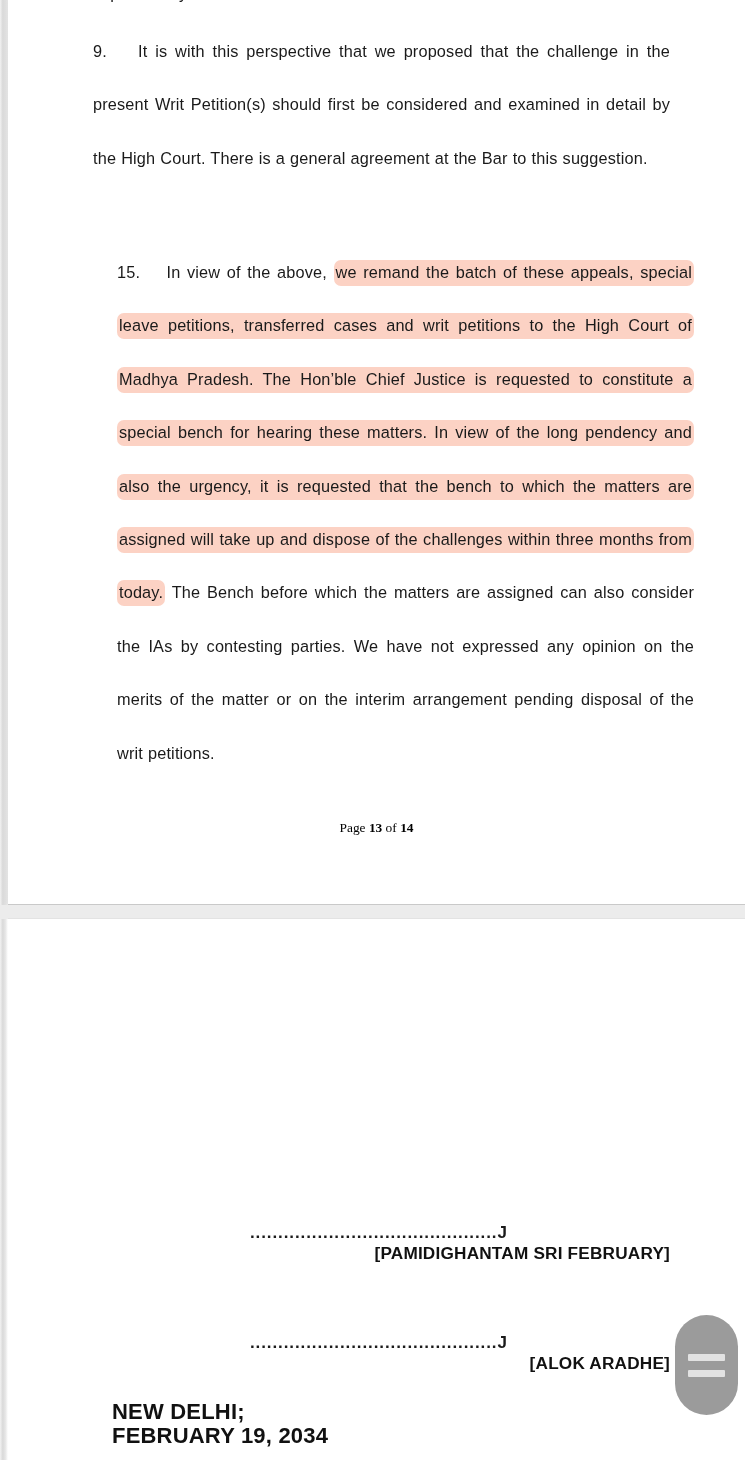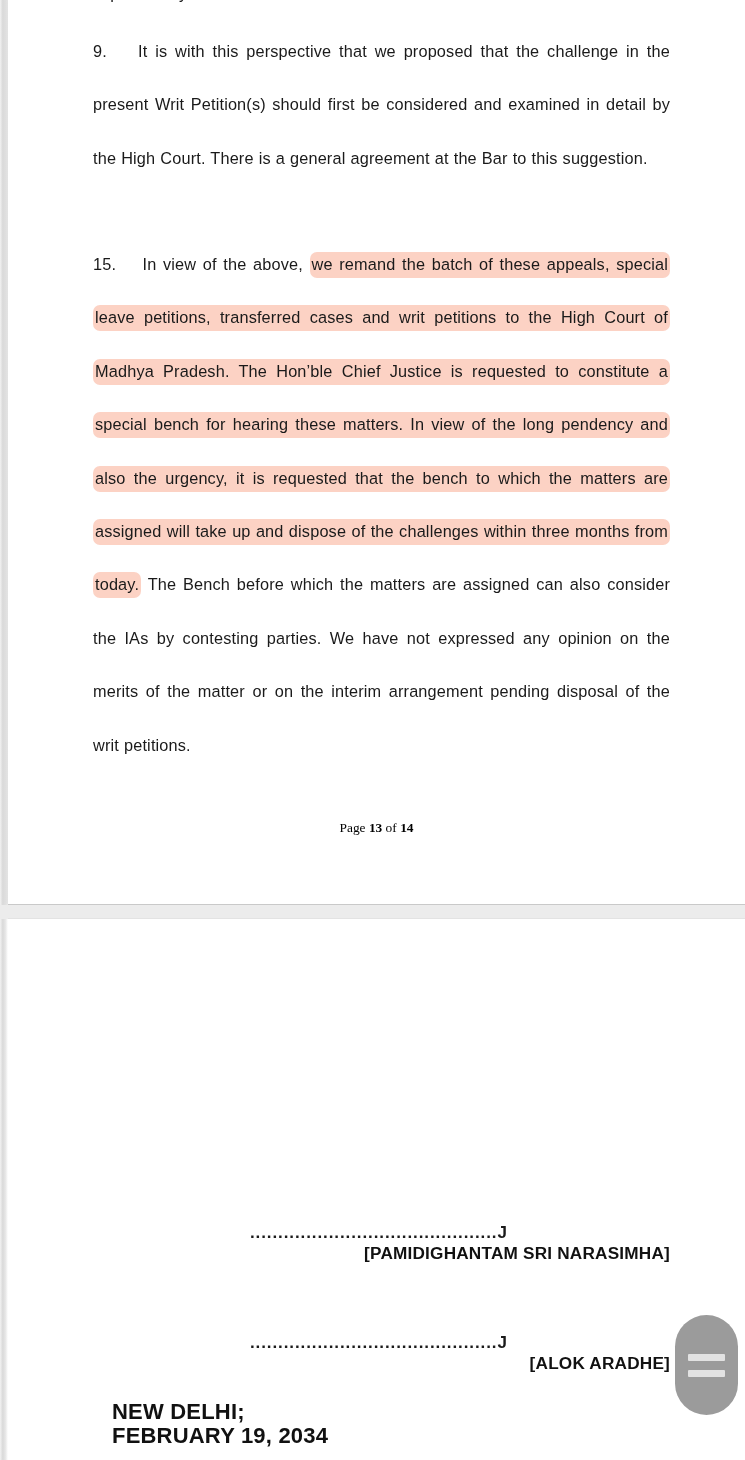--- a/index.html
+++ b/index.html
@@ -95,21 +95,21 @@
     position: absolute;
     left: 85px;
     top: -14px;
     width: 577px;
     font-size: 16.3px;
     line-height: 26px;
     color: #1a1a1a;
   }
 
   #para-14 { top: 31px; }
-  #para-15 { top: 244px; }
+  #para-15 { top: 252px; margin-left: 24px; }
   #para-16 { top: 1014px; }
 
   
   .page-footer {
     position: absolute;
     left: 0;
     width: 737px;
     text-align: center;
     font-family: "Liberation Serif", serif;
     font-size: 13.4px;
@@ -206,21 +206,21 @@
     </div>
   </div>
 
   <div class="page-gap"></div>
 
   <div class="page page-14"></div>
 
 
   <div class="sig-block" id="sig-1">
     <div class="sig-dots"><span>J.</span><span>...........................................</span></div>
-    <div class="sig-name">[PAMIDIGHANTAM SRI NARASIMHA]</div>
+    <div class="sig-name">[PAMIDIGHANTAM SRI FEBRUARY]</div>
   </div>
 
   <div class="sig-block" id="sig-2">
     <div class="sig-dots"><span>J.</span><span>...........................................</span></div>
     <div class="sig-name">[ALOK ARADHE]</div>
   </div>
 
   <div id="place-date">
     <div>NEW DELHI;</div>
     <div>FEBRUARY 19, 2034</div>

